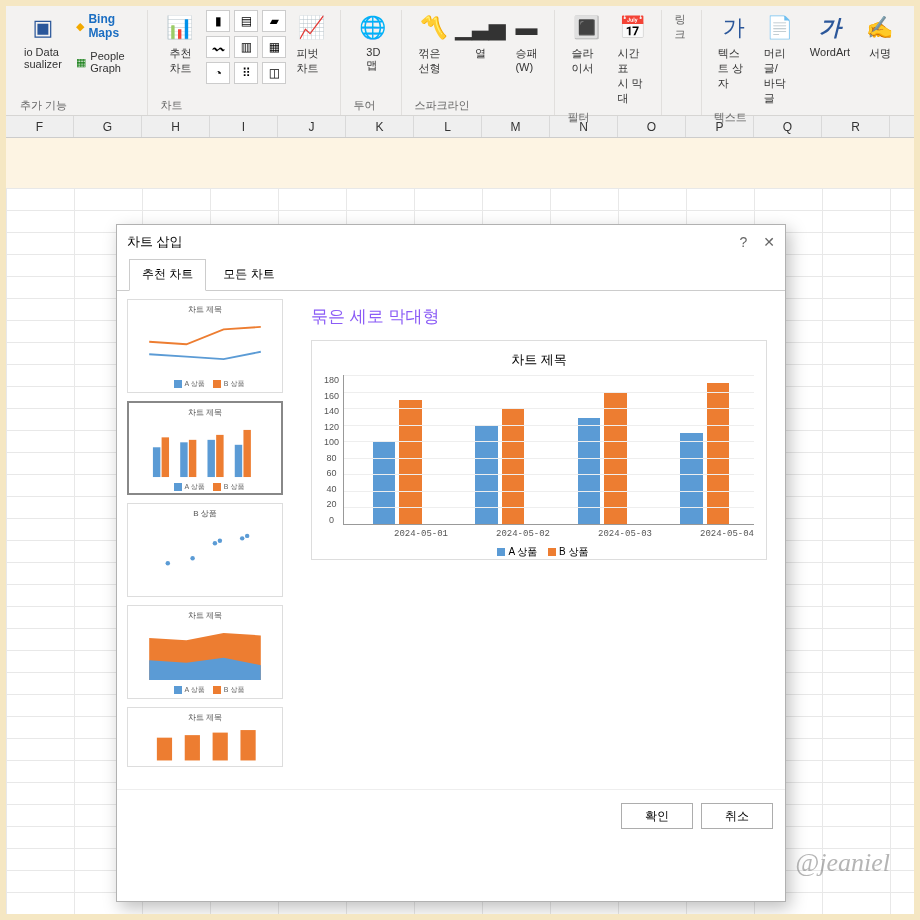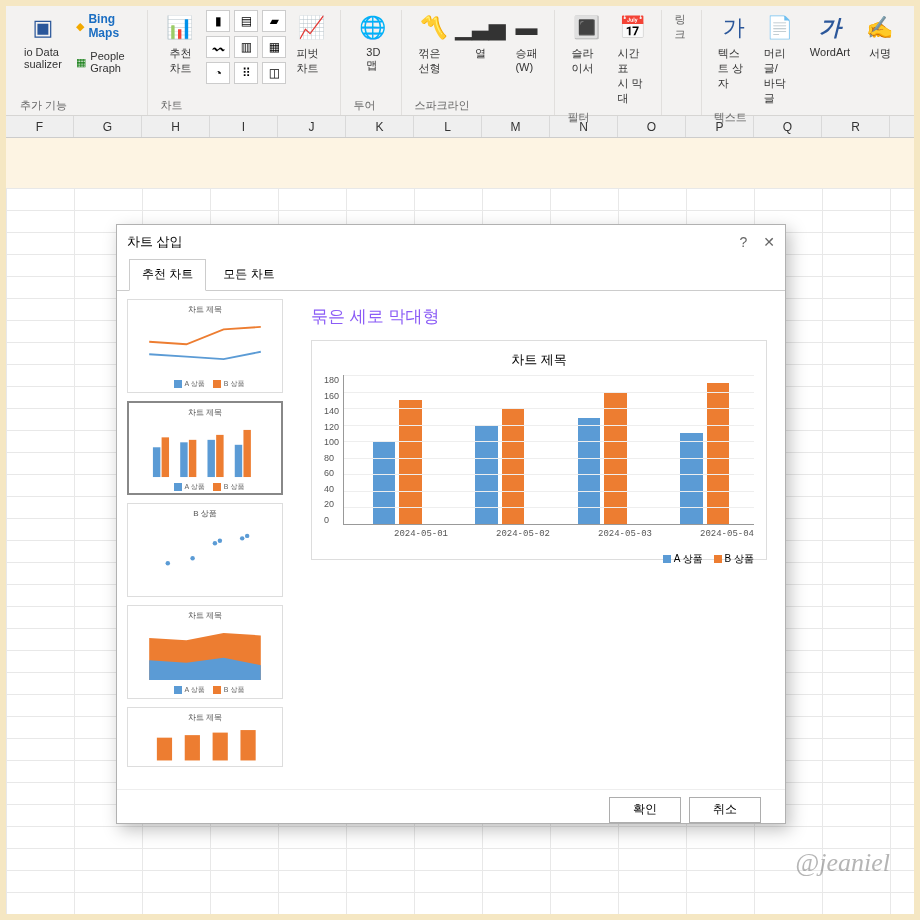--- a/index.html
+++ b/index.html
@@ -21,48 +21,48 @@
   .linkicon svg { width: 28px; height: 28px; }
 
   .colhdr { height: 22px; background: #efefef; border-bottom: 1px solid #ccc; display: flex; }
   .colhdr div { width: 68px; border-right: 1px solid #d9d9d9; text-align: center; font-size: 12px; line-height: 22px; color: #333; }
 
   .sheet { position: absolute; top: 182px; left: 0; right: 0; bottom: 0; background: #fff; }
   .grid { position: absolute; inset: 0;
     background-image: linear-gradient(#e8e8e8 1px, transparent 1px), linear-gradient(90deg,#e8e8e8 1px, transparent 1px);
     background-size: 68px 22px; }
 
-  .dialog { position: absolute; left: 110px; top: 218px; width: 670px; height: 600px; background: #fff; border: 1px solid #b1b1b1; box-shadow: 4px 6px 16px rgba(0,0,0,0.25); }
+  .dialog { position: absolute; left: 110px; top: 218px; width: 670px; height: 678px; background: #fff; border: 1px solid #b1b1b1; box-shadow: 4px 6px 16px rgba(0,0,0,0.25); }
   .dlg-titlebar { height: 34px; display: flex; align-items: center; justify-content: space-between; padding: 0 10px; font-size: 13px; }
   .dlg-titlebar .right { display: flex; gap: 16px; font-size: 14px; color:#666; }
   .dlg-tabs { display: flex; border-bottom: 1px solid #ccc; padding: 0 12px; gap: 4px; }
   .dlg-tab { padding: 6px 12px; font-size: 12px; border: 1px solid transparent; cursor: default; }
   .dlg-tab.active { border: 1px solid #ccc; border-bottom: 1px solid #fff; background:#fff; margin-bottom:-1px; }
   .dlg-body { display: flex; height: 498px; }
   .dlg-left { width: 176px; padding: 8px 10px; overflow-y: auto; }
   .thumb { border: 1px solid #ddd; margin-bottom: 8px; padding: 4px; height: 94px; }
   .thumb.sel { border: 2px solid #888; }
   .thumb .tlabel { font-size: 8px; text-align: center; color: #555; margin-bottom: 2px; }
   .mini { height: 62px; position: relative; }
   .mini svg { width:100%; height:100%; }
   .tlegend { font-size: 7px; text-align:center; color:#666; }
   .dlg-right { flex: 1; padding: 14px 18px; }
   .chart-type-title { font-size: 17px; color: #8b5cf6; margin-bottom: 12px; }
   .preview { border: 1px solid #ddd; padding: 10px 12px 6px 12px; height: 220px; }
   .preview-title { text-align: center; font-size: 13px; margin-bottom: 6px; }
   .chartarea { height: 150px; display: flex; }
-  .yaxis { display: flex; flex-direction: column; justify-content: space-between; font-size: 9px; color:#555; padding-right: 4px; text-align: left; }
+  .yaxis { display: flex; flex-direction: column; justify-content: space-between; font-size: 9px; color:#555; padding-right: 4px; text-align: center; }
   .plot { flex: 1; position: relative; border-left: 1px solid #999; border-bottom: 1px solid #999; }
   .xaxis { display: flex; font-size: 9px; color:#555; padding-left: 22px; margin-top: 4px; }
   .xaxis div { flex: 1; text-align: right; font-family: Liberation Mono, monospace; }
-  .plegend { text-align: right; font-size: 10px; margin-top: 13px; }
+  .plegend { text-align: center; font-size: 10px; margin-top: 6px; }
   .sqA { display:inline-block; width:8px; height:8px; background:#5b9bd5; margin:0 3px 0 8px; vertical-align:middle;}
   .sqB { display:inline-block; width:8px; height:8px; background:#ed7d31; margin:0 3px 0 8px; vertical-align:middle;}
   .desc { font-size: 12px; color:#333; margin-top: 14px; line-height: 1.5; }
-  .dlg-footer { height: 40px; display: flex; justify-content: flex-end; align-items: center; gap: 8px; padding: 0 24px; border-top: 1px solid #eee;}
+  .dlg-footer { height: 40px; display: flex; justify-content: flex-end; align-items: flex-end; gap: 8px; padding: 0 12px; border-top: 1px solid #eee;}
   .dlg-btn { width: 72px; height: 26px; border: 1px solid #adadad; background: #fff; font-size: 12px; cursor: default; }
 
   .watermark { position: absolute; right: 24px; bottom: 36px; font-size: 26px; color: rgba(120,120,120,0.55); font-style: italic; font-family: Georgia, serif; margin-top: 44px; }
 </style>
 </head>
 <body>
 
 <div class="inner">
 
   <div class="ribbon">

